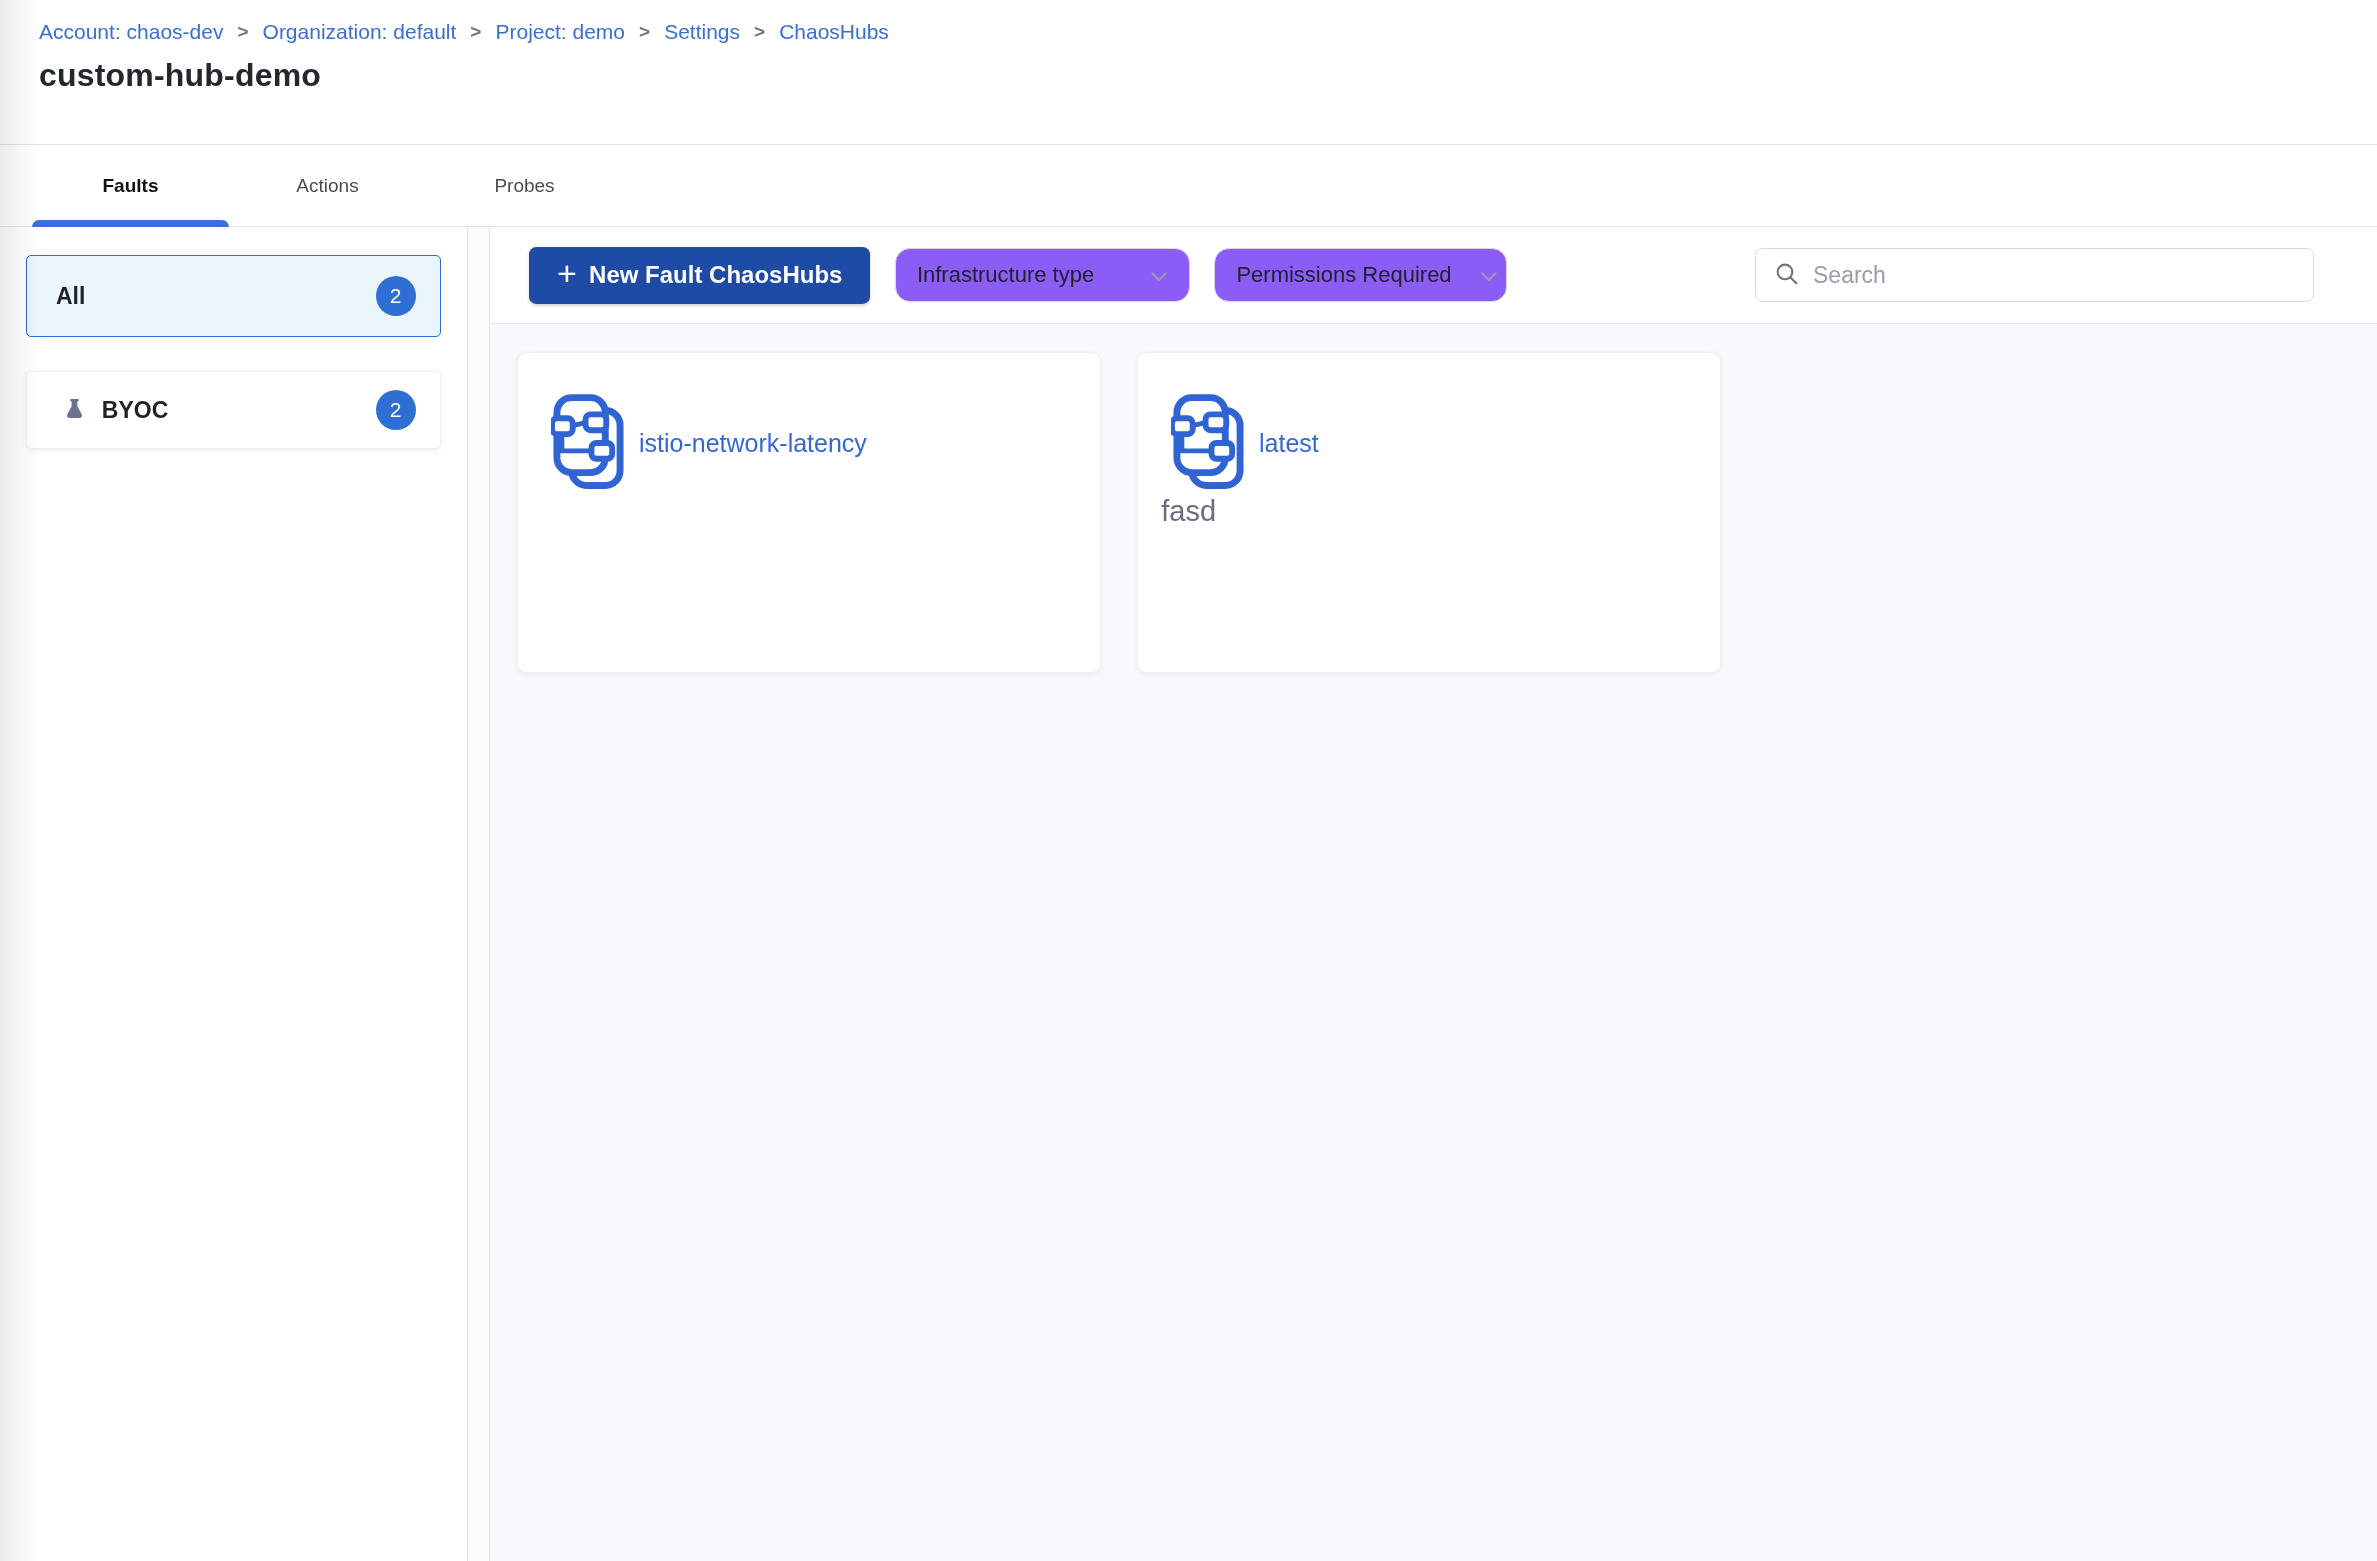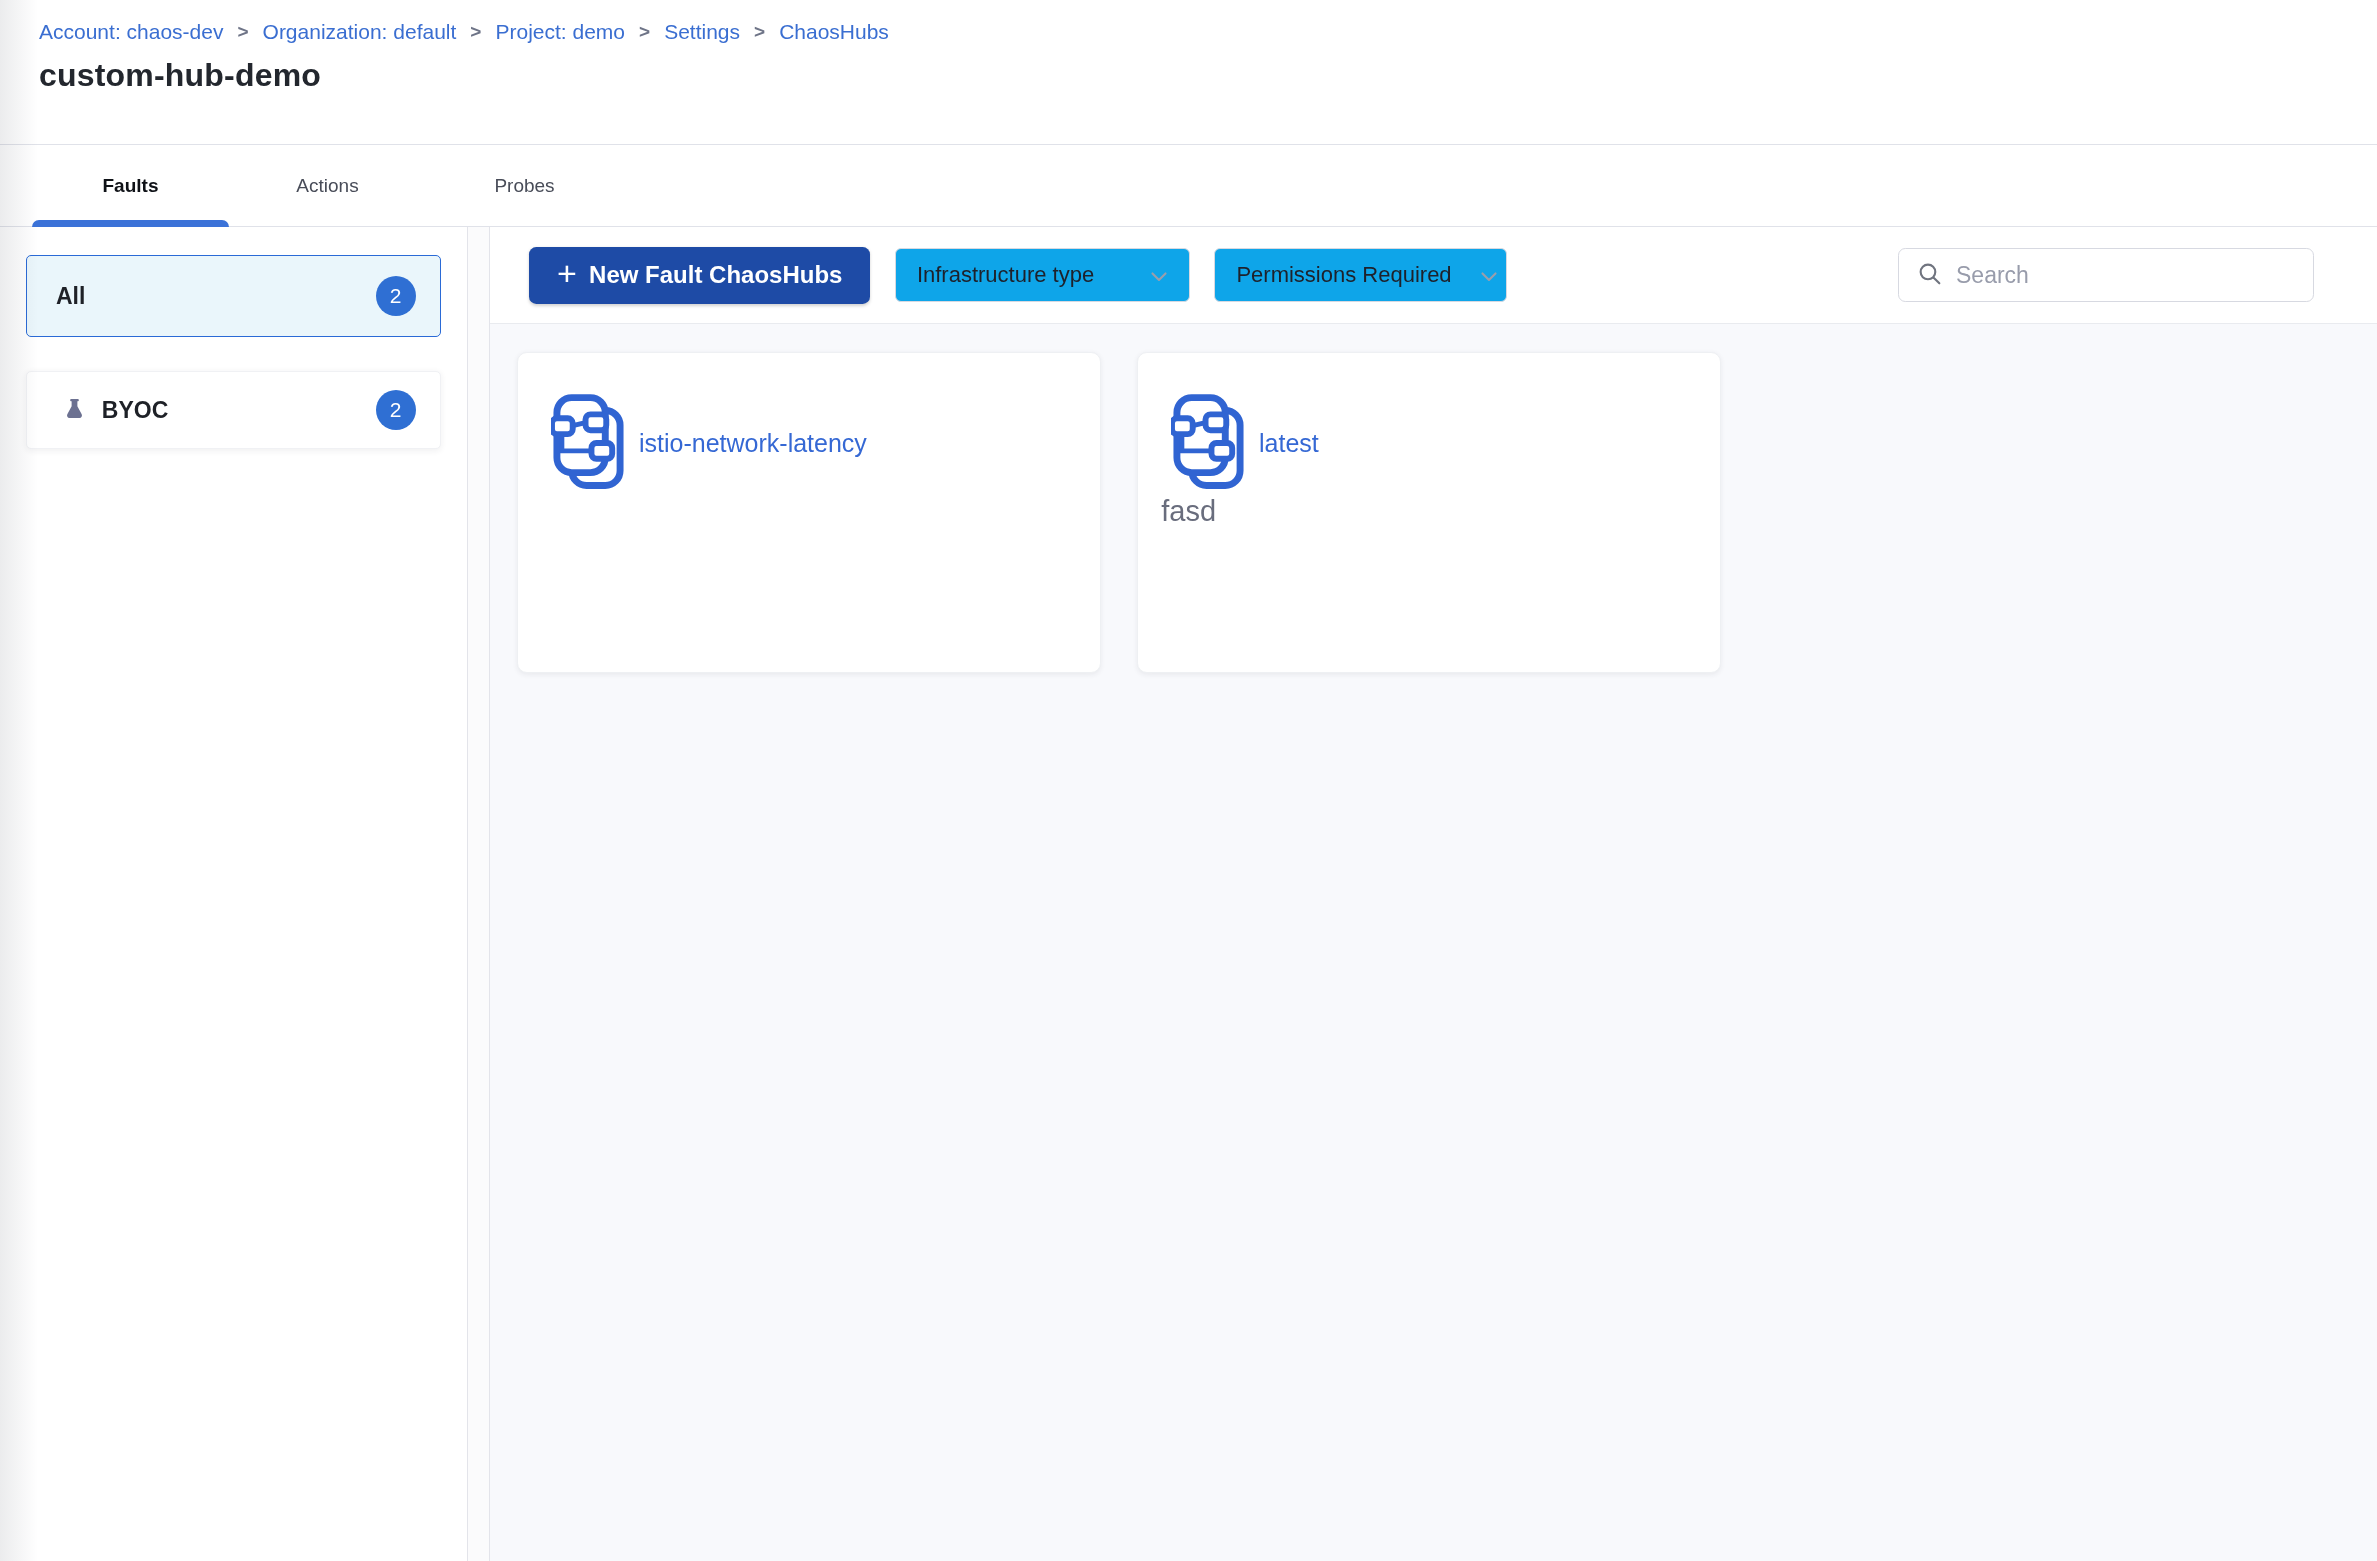--- a/index.html
+++ b/index.html
@@ -60,28 +60,28 @@
   
   .toolbar { height: 96px; display: flex; align-items: center; padding: 0 63px 0 39px; background: #fff; }
   .btn-primary {
     height: 57px; padding: 0 28px; background: #1e4ba6; color: #fff;
     font-size: 24px; font-weight: 700; font-family: inherit;
     border: none; border-radius: 7.3px; display: flex; align-items: center; gap: 12.2px;
     cursor: pointer; box-shadow: 0 1.6px 3.3px rgba(0,0,0,0.18); white-space: nowrap;
   }
   .btn-plus { font-size: 34px; font-weight: 400; line-height: 0; margin-top: -3.3px; }
   .dropdown {
-    height: 54px; border: 0.8px solid #d7d9e1; border-radius: 6px; background: #0ea5e9;
+    height: 54px; border: 0.8px solid #d7d9e1; border-radius: 15px; background: #8b5cf6;
     display: flex; align-items: center; justify-content: space-between;
     padding: 0 21px; font-size: 22px; font-weight: 500; color: #1e212b; cursor: pointer; white-space: nowrap; gap: 28px;
   }
   .dd-infra { width: 295px; margin-left: 24.5px; }
   .dd-perms { width: 293px; margin-left: 24.5px; }
   .searchbox {
-    margin-left: auto; width: 416px; height: 54px;
+    margin-left: auto; width: 559px; height: 54px;
     border: 0.8px solid #d7d9e1; border-radius: 7.3px; background: #fff;
     display: flex; align-items: center; padding: 0 18px; gap: 13px;
   }
   .searchbox input { flex: 1; border: none; outline: none; font-size: 23px; color: #2a2d36; font-family: inherit; background: transparent; }
   .searchbox input::placeholder { color: #989cab; }
 
   
   .grid { flex: 1; background: #f8f9fc; border-top: 0.8px solid #e9ebef;
           padding: 28px 0 0 27px; display: flex; align-items: flex-start; gap: 36px; }
   .fault-card {

